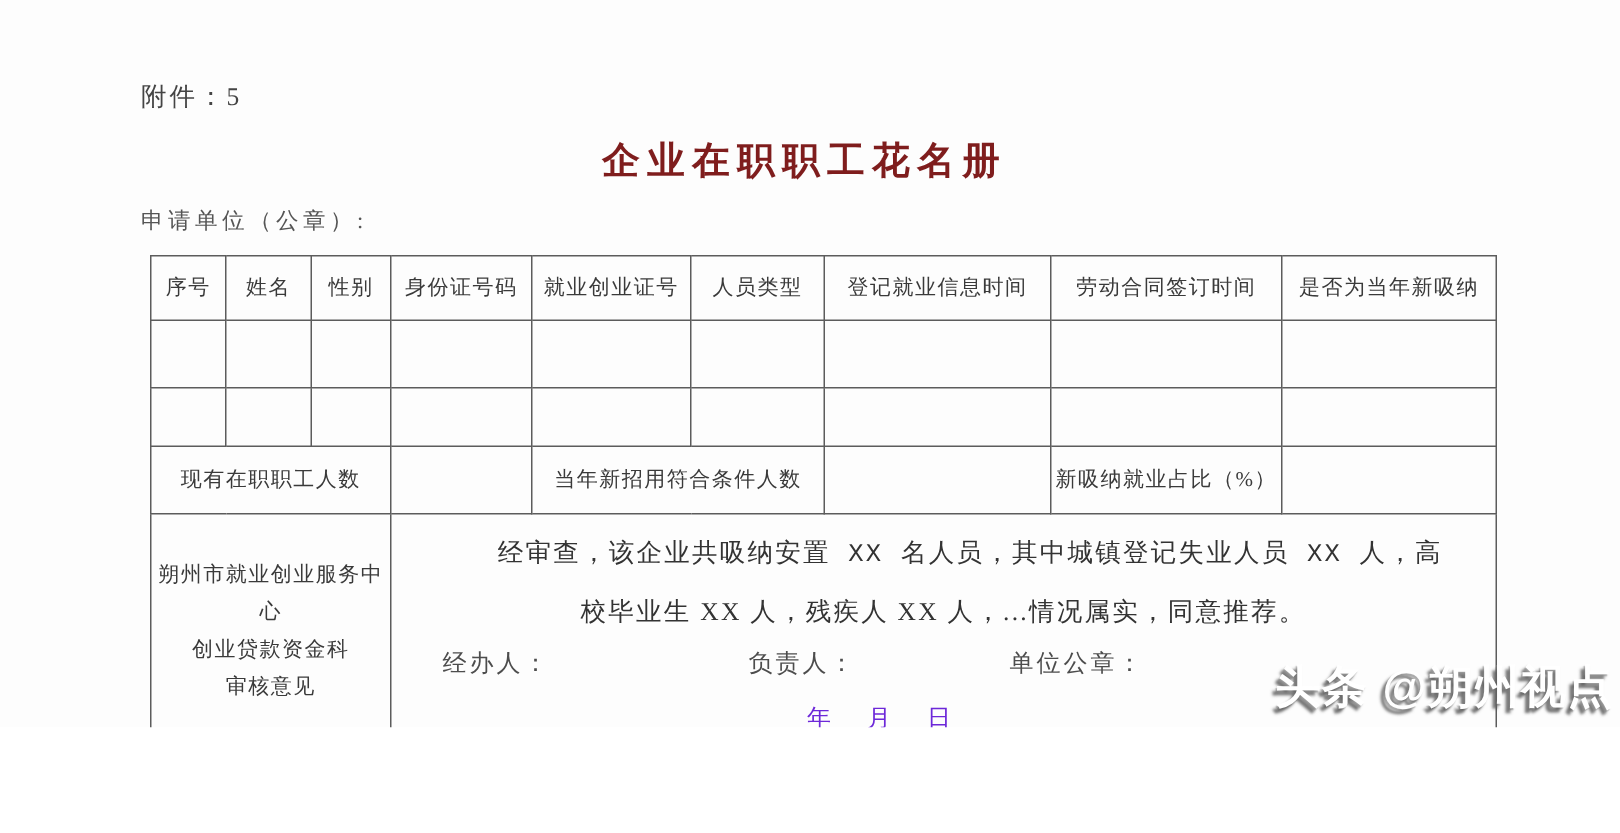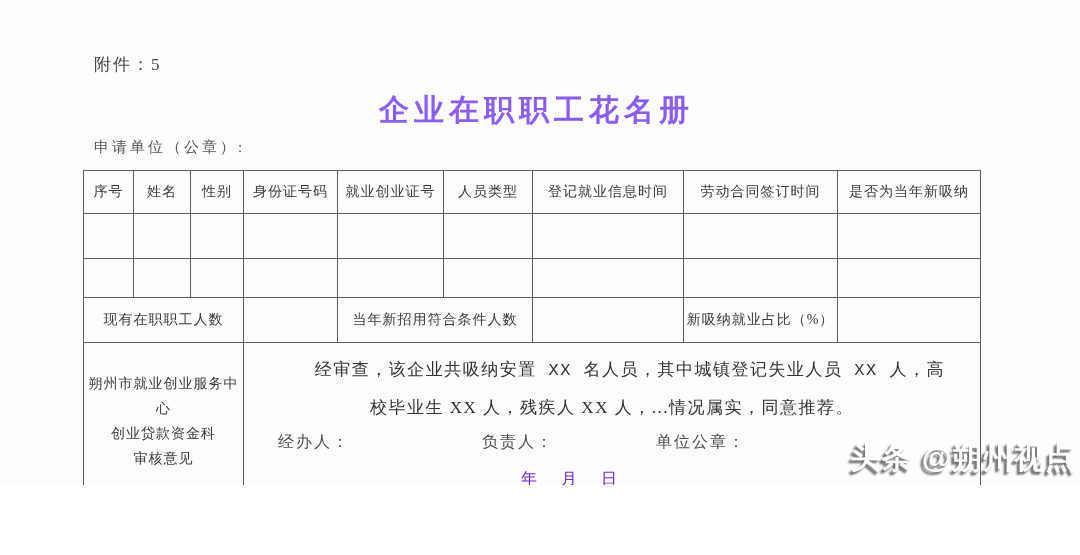--- a/index.html
+++ b/index.html
@@ -19,36 +19,36 @@
     font-size: 17px;
     letter-spacing: 2px;
     color: #454545;
   }
   .doc-title {
     position: absolute;
     left: 88px;
     top: 90px;
     width: 897px;
     text-align: center;
-    font-size: 30px;
+    font-size: 25px;
     font-weight: bold;
     letter-spacing: 5px;
-    color: #8b5cf6;
+    color: #7f1d1d;
   }
   .applicant {
     position: absolute;
     left: 94px;
     top: 138px;
     font-size: 15px;
     letter-spacing: 3px;
     color: #555555;
   }
   table.roster {
     position: absolute;
-    left: 83px;
+    left: 100px;
     top: 170px;
     width: 897px;
     border-collapse: collapse;
     table-layout: fixed;
   }
   table.roster td {
     border: 1px solid #5c5c5c;
     text-align: center;
     vertical-align: middle;
     font-size: 14px;

